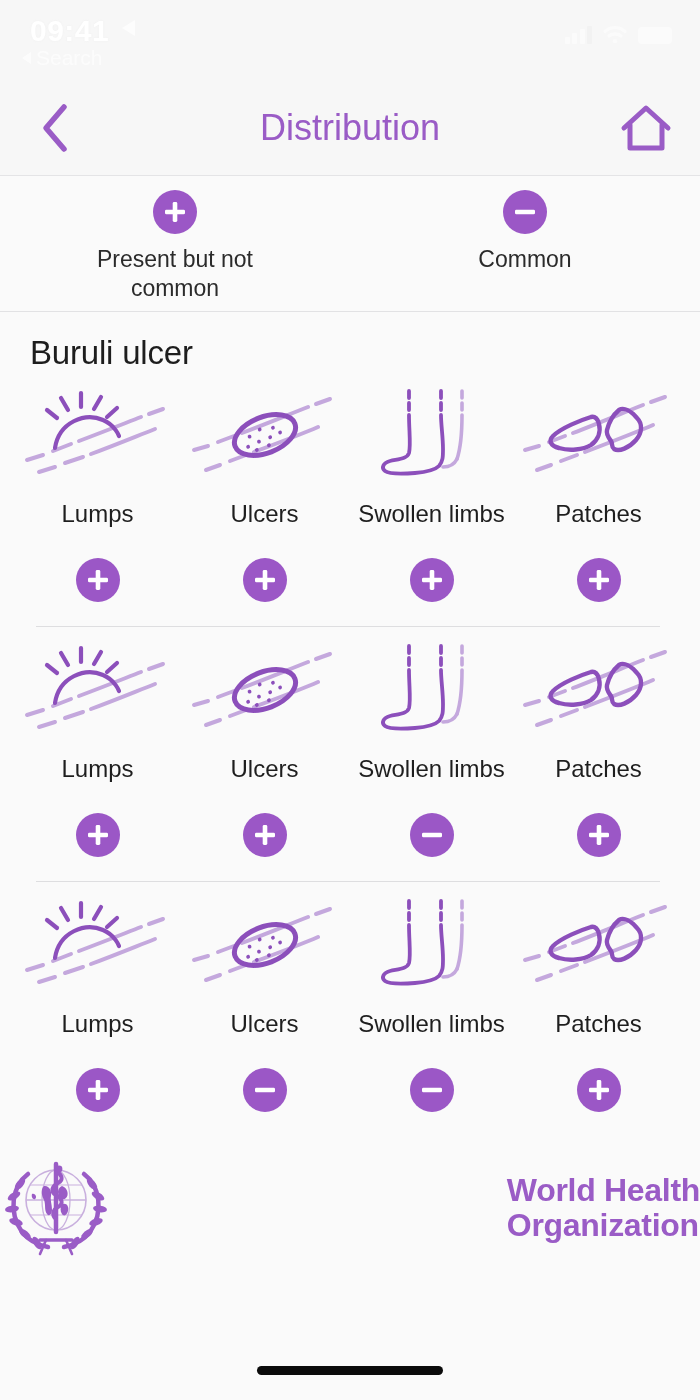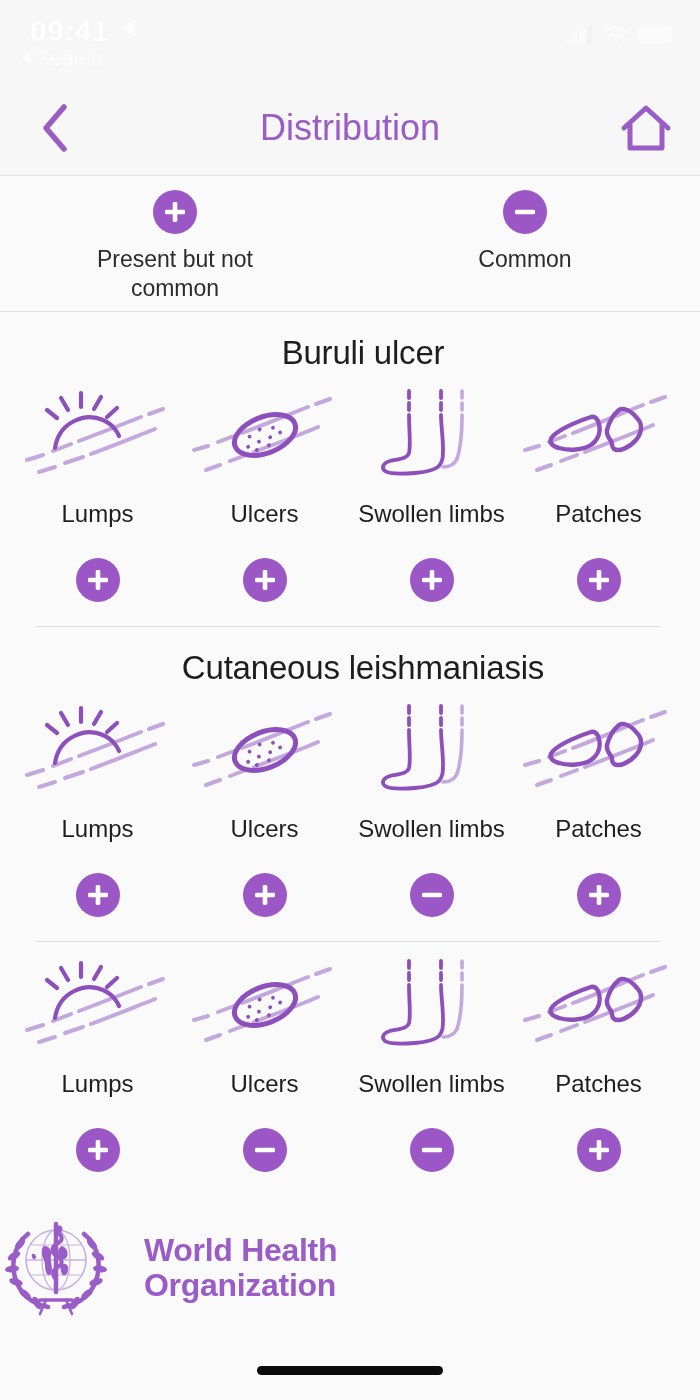--- a/index.html
+++ b/index.html
@@ -151,21 +151,20 @@
 
   
   .content {
     flex: 1 1 auto;
     overflow: hidden;
     background: #fafafa;
   }
 
   .disease {
     padding: 0 4px 0 0;
-    text-align: center;
   }
   .disease-title {
     font-size: 33px;
     color: #1d1d1d;
     font-weight: 400;
     padding: 22px 0 0 30px;
     letter-spacing: -0.2px;
   }
   .symptom-row {
     display: flex;
@@ -197,21 +196,21 @@
   .divider {
     height: 1px;
     background: #dedee0;
     margin: 14px 36px 0 36px;
   }
 
   
   .who-footer {
     display: flex;
     align-items: center;
-    justify-content: flex-start;
+    justify-content: space-between;
     gap: 32px;
     padding-top: 34px;
   }
   .who-text {
     font-size: 32px;
     font-weight: 700;
     color: #9a5cc6;
     line-height: 1.08;
     letter-spacing: -0.3px;
   }
@@ -417,21 +416,20 @@
               </svg>
             </div>
           </div>
         </div>
 
       </div>
       <div class="divider"></div>
     </div>
 
     <div class="disease">
-      <div class="disease-title">Cutaneous leishmaniasis</div>
       <div class="symptom-row">
 
         <div class="symptom">
           <div class="sym-icon">
             <svg width="150" height="88" viewBox="0 0 150 88">
               <path d="M4 72 L20 67 M30 63 L48 56" stroke="#c4a8dd" stroke-width="4" fill="none" stroke-linecap="round"></path>
               <path d="M56 53 C80 44 100 36 118 29" stroke="#c4a8dd" stroke-width="4" fill="none" stroke-linecap="round"></path>
               <path d="M126 26 L140 21" stroke="#c4a8dd" stroke-width="4" fill="none" stroke-linecap="round"></path>
               <path d="M16 84 L32 79 M42 75 L60 69" stroke="#c4a8dd" stroke-width="4" fill="none" stroke-linecap="round"></path>
               <path d="M68 66 C92 57 114 48 132 41" stroke="#c4a8dd" stroke-width="4" fill="none" stroke-linecap="round"></path>

